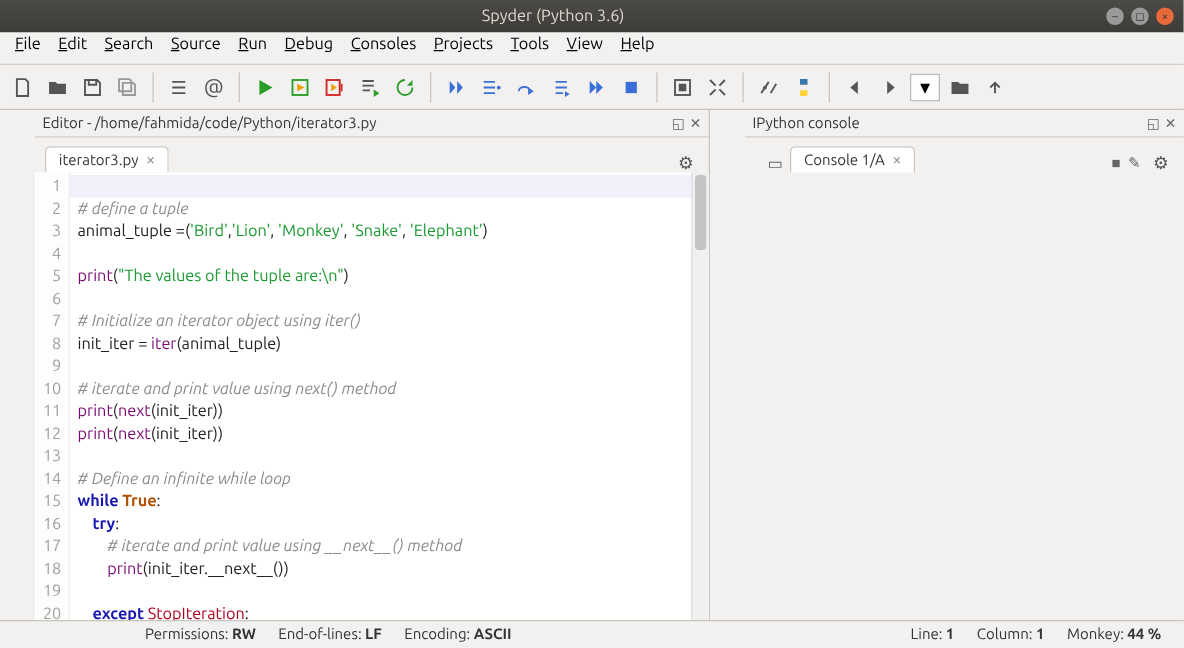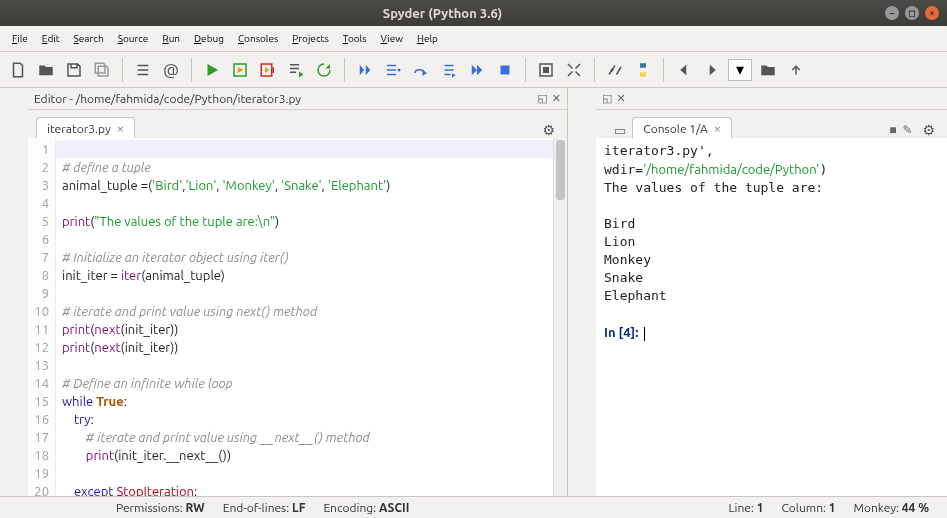--- a/index.html
+++ b/index.html
@@ -1,22 +1,22 @@
 <!DOCTYPE html>
 <html><head>
 <meta charset="utf-8">
 <style>
 * { margin: 0; padding: 0; box-sizing: border-box; font-family: Ubuntu, "Segoe UI", sans-serif; }
 body { width: 947px; height: 518px; background: #f2f1f0; display: flex; flex-direction: column; overflow: hidden; }
-.titlebar { height: 26px; background: linear-gradient(#4c4b46,#3c3b37); display: flex; align-items: center; color: #dfdbd2; font-size: 13px; font-weight: bold; }
+.titlebar { height: 26px; background: linear-gradient(#4c4b46,#3c3b37); display: flex; align-items: center; color: #dfdbd2; font-size: 13px; font-weight: normal; }
 .titlebar .title { flex: 1; text-align: center; }
 .winbtns { display: flex; gap: 6px; margin-right: 8px; }
 .winbtn { width: 14px; height: 14px; border-radius: 50%; display: flex; align-items: center; justify-content: center; font-size: 9px; color: #333; }
 .wb-min { background: #999; } .wb-max { background: #999; } .wb-close { background: #e66a3b; }
-.menubar { height: 26px; background: #f2f1f0; display: flex; align-items: center; padding: 0 6px; gap: 2px; font-size: 10px; border-bottom: 1px solid #d4d0c8; }
+.menubar { height: 26px; background: #f2f1f0; display: flex; padding: 0 6px; gap: 2px; font-size: 13px; border-bottom: 1px solid #d4d0c8; }
 .menubar span { padding: 2px 6px; cursor: pointer; }
 .menubar span u { text-decoration: underline; }
 .toolbar { height: 36px; background: #f2f1f0; display: flex; align-items: center; padding: 0 6px; gap: 4px; border-bottom: 1px solid #c9c5bd; }
 .toolbar .tbtn { width: 24px; height: 24px; display: flex; align-items: center; justify-content: center; cursor: pointer; }
 .toolbar .sep { width: 1px; height: 24px; background: #c9c5bd; margin: 0 4px; }
 .tbtn svg { width: 18px; height: 18px; }
 .workspace { flex: 1; display: flex; min-height: 0; }
 .panel { display: flex; flex-direction: column; background: #f2f1f0; margin-left: 28px; }
 .panel-left { width: 540px; border-right: 1px solid #c9c5bd; }
 .panel-right { flex: 1; }
@@ -29,21 +29,21 @@
 .tabbar .spacer { flex: 1; }
 .tabbar .gear { font-size: 14px; color: #555; padding: 0 4px; cursor: pointer; }
 .tb-icons-right { display:flex; gap:6px; align-items:center; color:#666; font-size:12px; }
 .editor { flex: 1; display: flex; background: #fff; font-family: "DejaVu Sans Mono", Consolas, monospace; font-size: 13px; overflow: hidden; position: relative; }
 .gutter { width: 28px; background: #fdfdfd; color: #a0a0a0; text-align: right; padding: 2px 6px 0 0; line-height: 18px; border-right: 1px solid #eee; }
 .code { flex: 1; padding: 2px 4px 0 6px; line-height: 18px; white-space: pre; color: #222; position: relative; }
 .hl-line { position:absolute; left:0; right:0; top:2px; height:18px; background:#f3effa; z-index:0;}
 .code .ln { position: relative; z-index:1; }
 .c-comment { color: #8c8c8c; font-style: italic; }
 .c-str { color: #1a9930; }
-.c-kw { color: #1818b0; font-weight: normal; text-align: right; }
+.c-kw { color: #1818b0; font-weight: bold; text-align: right; }
 .c-fn { color: #7a0e73; }
 .c-bool { color: #b05000; font-weight:bold;}
 .c-exc { color: #b00020; }
 .vscroll { width: 14px; background: #f0f0f0; border-left: 1px solid #ddd; position:relative;}
 .vscroll .thumb { position:absolute; left:2px; right:2px; top:2px; height:60px; background:#c4c4c4; border-radius:3px;}
 .console { flex:1; background:#fff; font-family:"DejaVu Sans Mono",Consolas,monospace; font-size:13px; line-height:18px; padding:4px 8px; color:#222; white-space:pre-wrap;}
 .con-path { color:#1a9930; }
 .con-prompt { color:#0a2b7a; font-weight:bold;}
 .cursor { display:inline-block; width:1px; height:14px; background:#000; vertical-align:middle; margin-left:2px;}
 .statusbar { height:22px; background:#f2f1f0; border-top:1px solid #c9c5bd; display:flex; align-items:center; font-size:12px; color:#333; padding:0 18px; gap:18px;}
@@ -261,49 +261,40 @@
         </div>
       <div class="code" id="code"><div class="hl-line"></div><div class="ln">&nbsp;</div><div class="ln"><span class="c-comment"># define a tuple</span></div><div class="ln">animal_tuple =(<span class="c-str">'Bird'</span>,<span class="c-str">'Lion'</span>, <span class="c-str">'Monkey'</span>, <span class="c-str">'Snake'</span>, <span class="c-str">'Elephant'</span>)</div><div class="ln">&nbsp;</div><div class="ln"><span class="c-fn">print</span>(<span class="c-str">"The values of the tuple are:\n"</span>)</div><div class="ln">&nbsp;</div><div class="ln"><span class="c-comment"># Initialize an iterator object using iter()</span></div><div class="ln">init_iter = <span class="c-fn">iter</span>(animal_tuple)</div><div class="ln">&nbsp;</div><div class="ln"><span class="c-comment"># iterate and print value using next() method</span></div><div class="ln"><span class="c-fn">print</span>(<span class="c-fn">next</span>(init_iter))</div><div class="ln"><span class="c-fn">print</span>(<span class="c-fn">next</span>(init_iter))</div><div class="ln">&nbsp;</div><div class="ln"><span class="c-comment"># Define an infinite while loop</span></div><div class="ln"><span class="c-kw">while</span> <span class="c-bool">True</span>:</div><div class="ln">    <span class="c-kw">try</span>:</div><div class="ln">        <span class="c-comment"># iterate and print value using __next__() method</span></div><div class="ln">        <span class="c-fn">print</span>(init_iter.__next__())</div><div class="ln">&nbsp;</div><div class="ln">    <span class="c-kw">except</span> <span class="c-exc">StopIteration</span>:</div></div>
       <div class="vscroll">
           <div class="thumb"></div>
         </div>
     </div>
   </div>
 
   <div class="panel panel-right">
     <div class="panel-header">
+      <div class="ph-title">IPython console</div>
       <div class="ph-icons">
           <span>◱</span>
           <span>✕</span>
         </div>
     </div>
     <div class="tabbar">
       <div style="width:4px"></div>
       <span style="font-size:13px;color:#666;padding:0 4px;">▭</span>
       <div class="tab">
         <span>Console 1/A</span>
         <span class="x">×</span>
       </div>
       <div class="spacer"></div>
       <div class="tb-icons-right">
         <span>■</span>
         <span>✎</span>
         <span class="gear">⚙</span>
       </div>
     </div>
-    <div class="console" id="console">iterator3.py', wdir=<span class="con-path">'/home/fahmida/code/Python'</span>)
-The values of the tuple are:
-
-Bird
-Lion
-Monkey
-Snake
-Elephant
-
-<span class="con-prompt">In [4]: </span><span class="cursor"></span></div>
   </div>
 </div>
 
 <div class="statusbar">
   <div class="sb-spacer"></div>
   <div class="sb-item"><span>Permissions:</span> <b>RW</b></div>
   <div class="sb-item"><span>End-of-lines:</span> <b>LF</b></div>
   <div class="sb-item"><span>Encoding:</span> <b>ASCII</b></div>
   <div style="flex:1"></div>
   <div class="sb-item"><span>Line:</span> <b>1</b></div>

